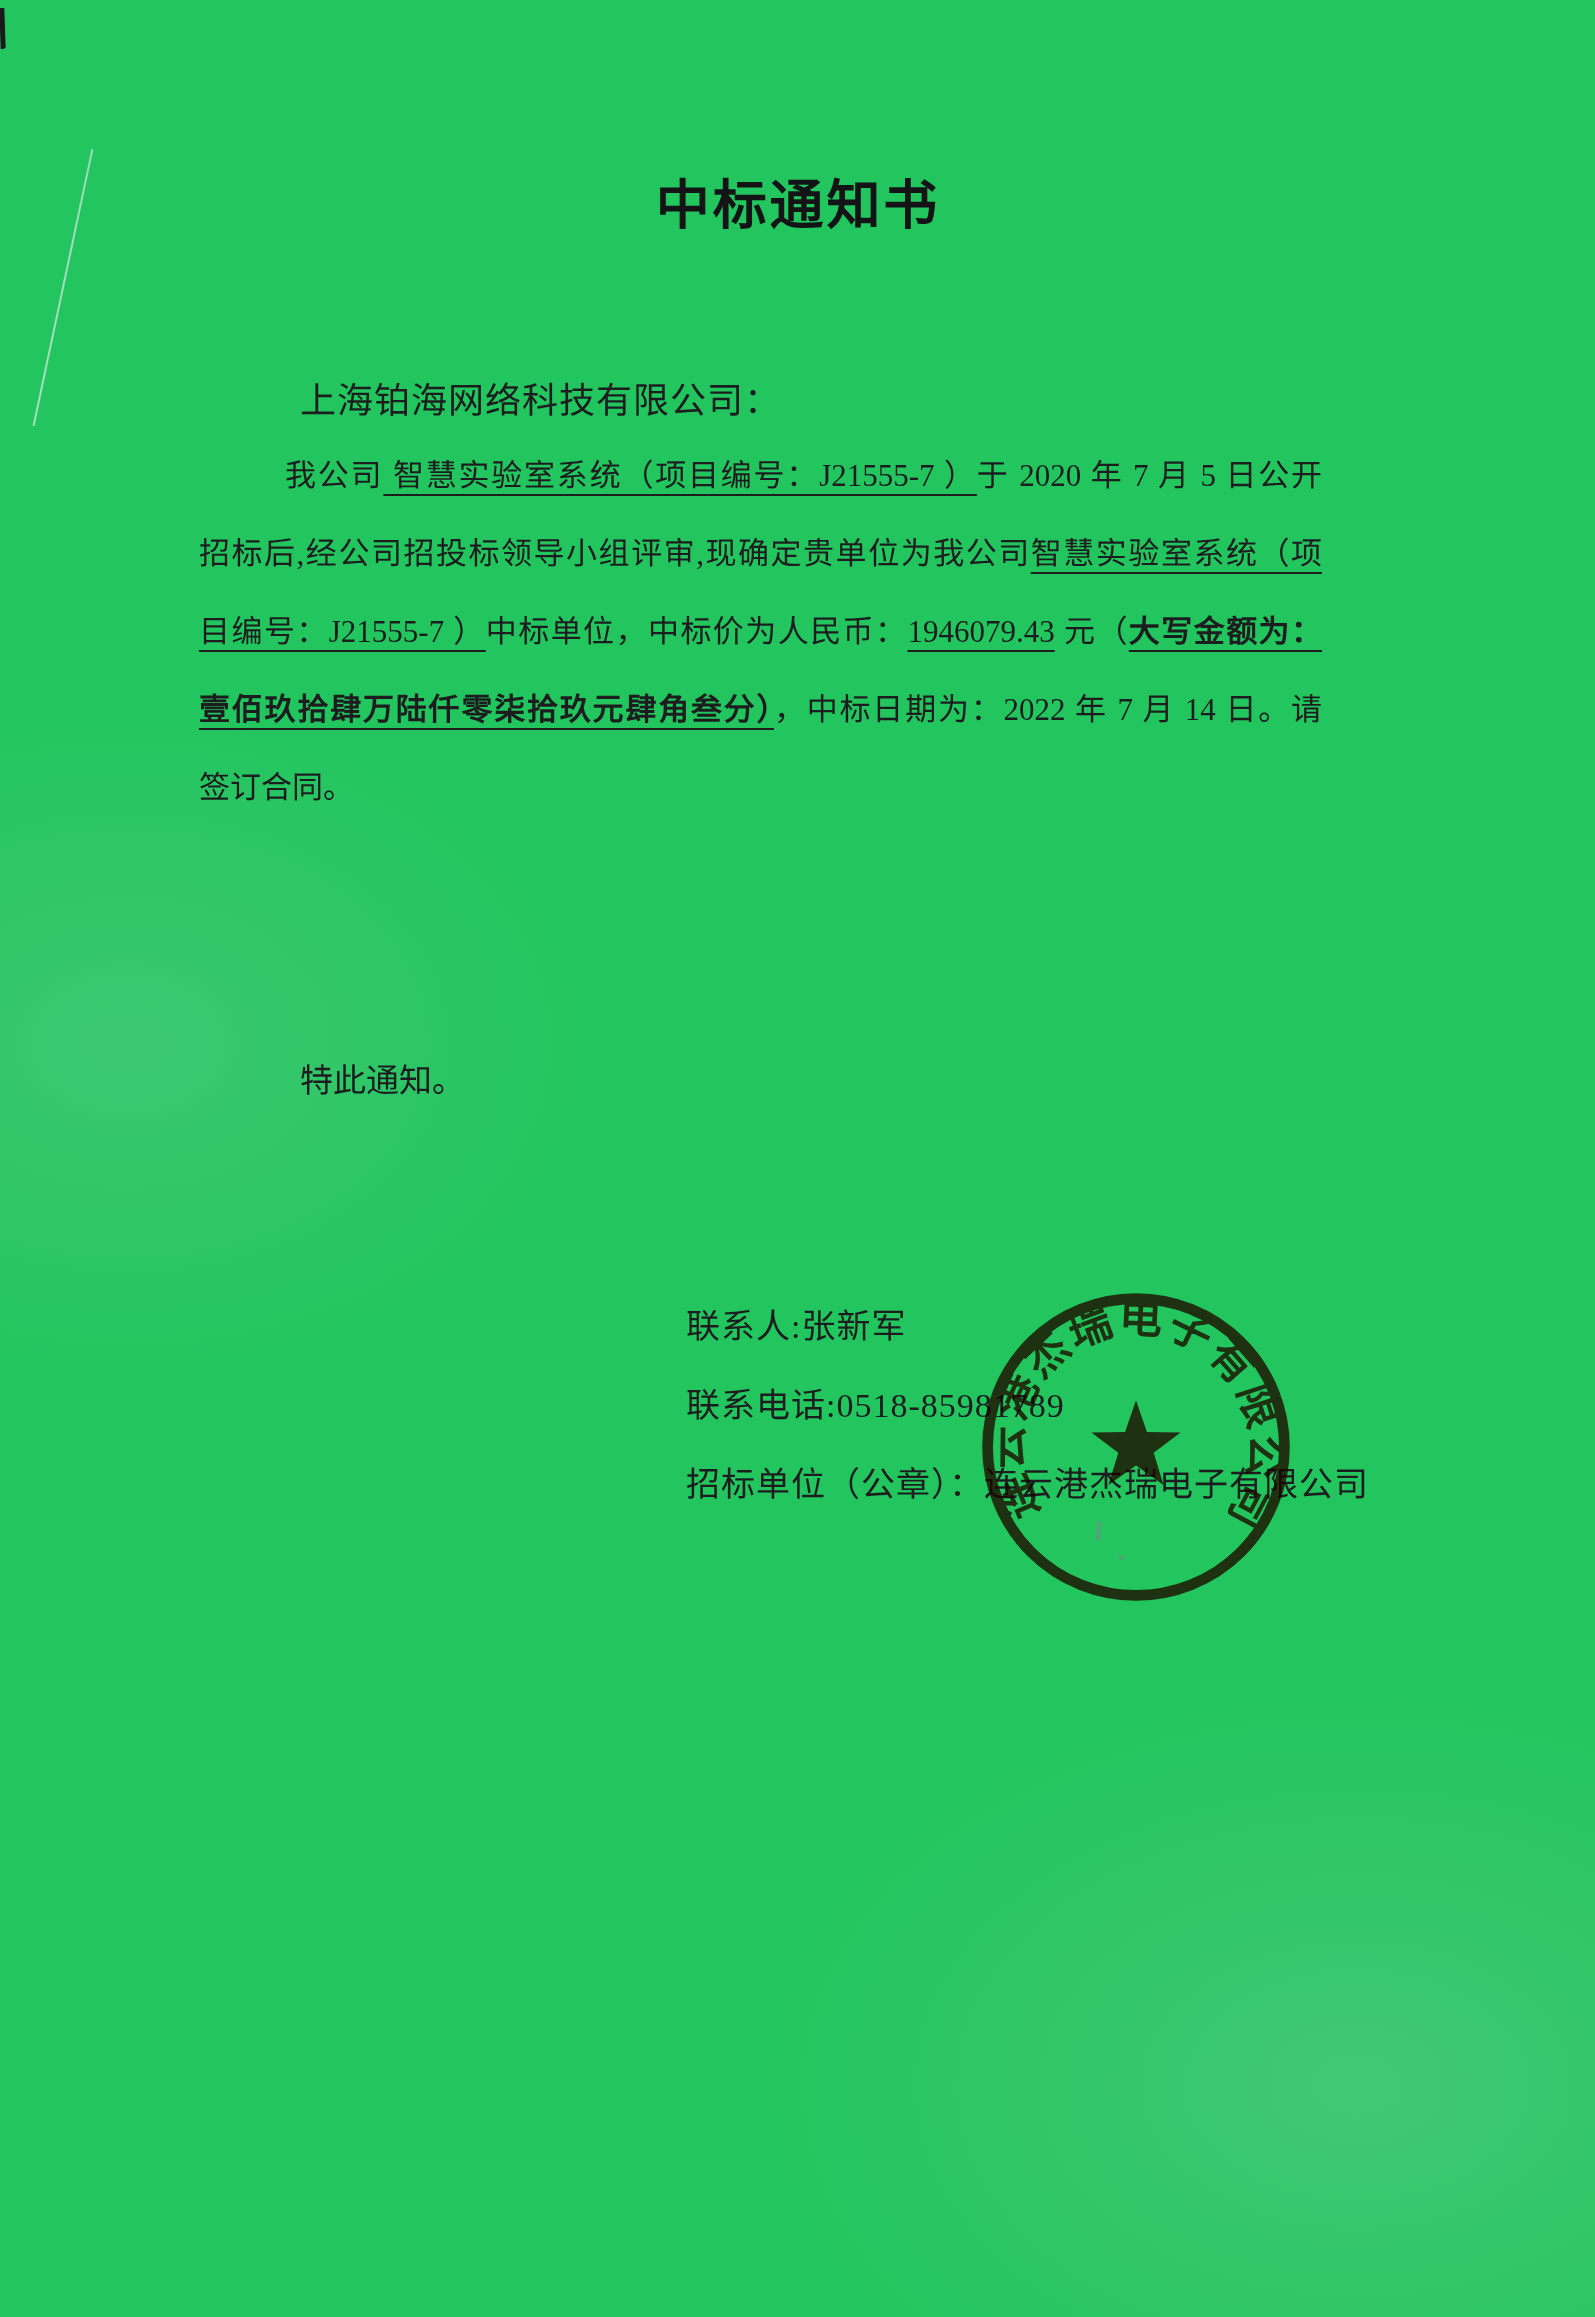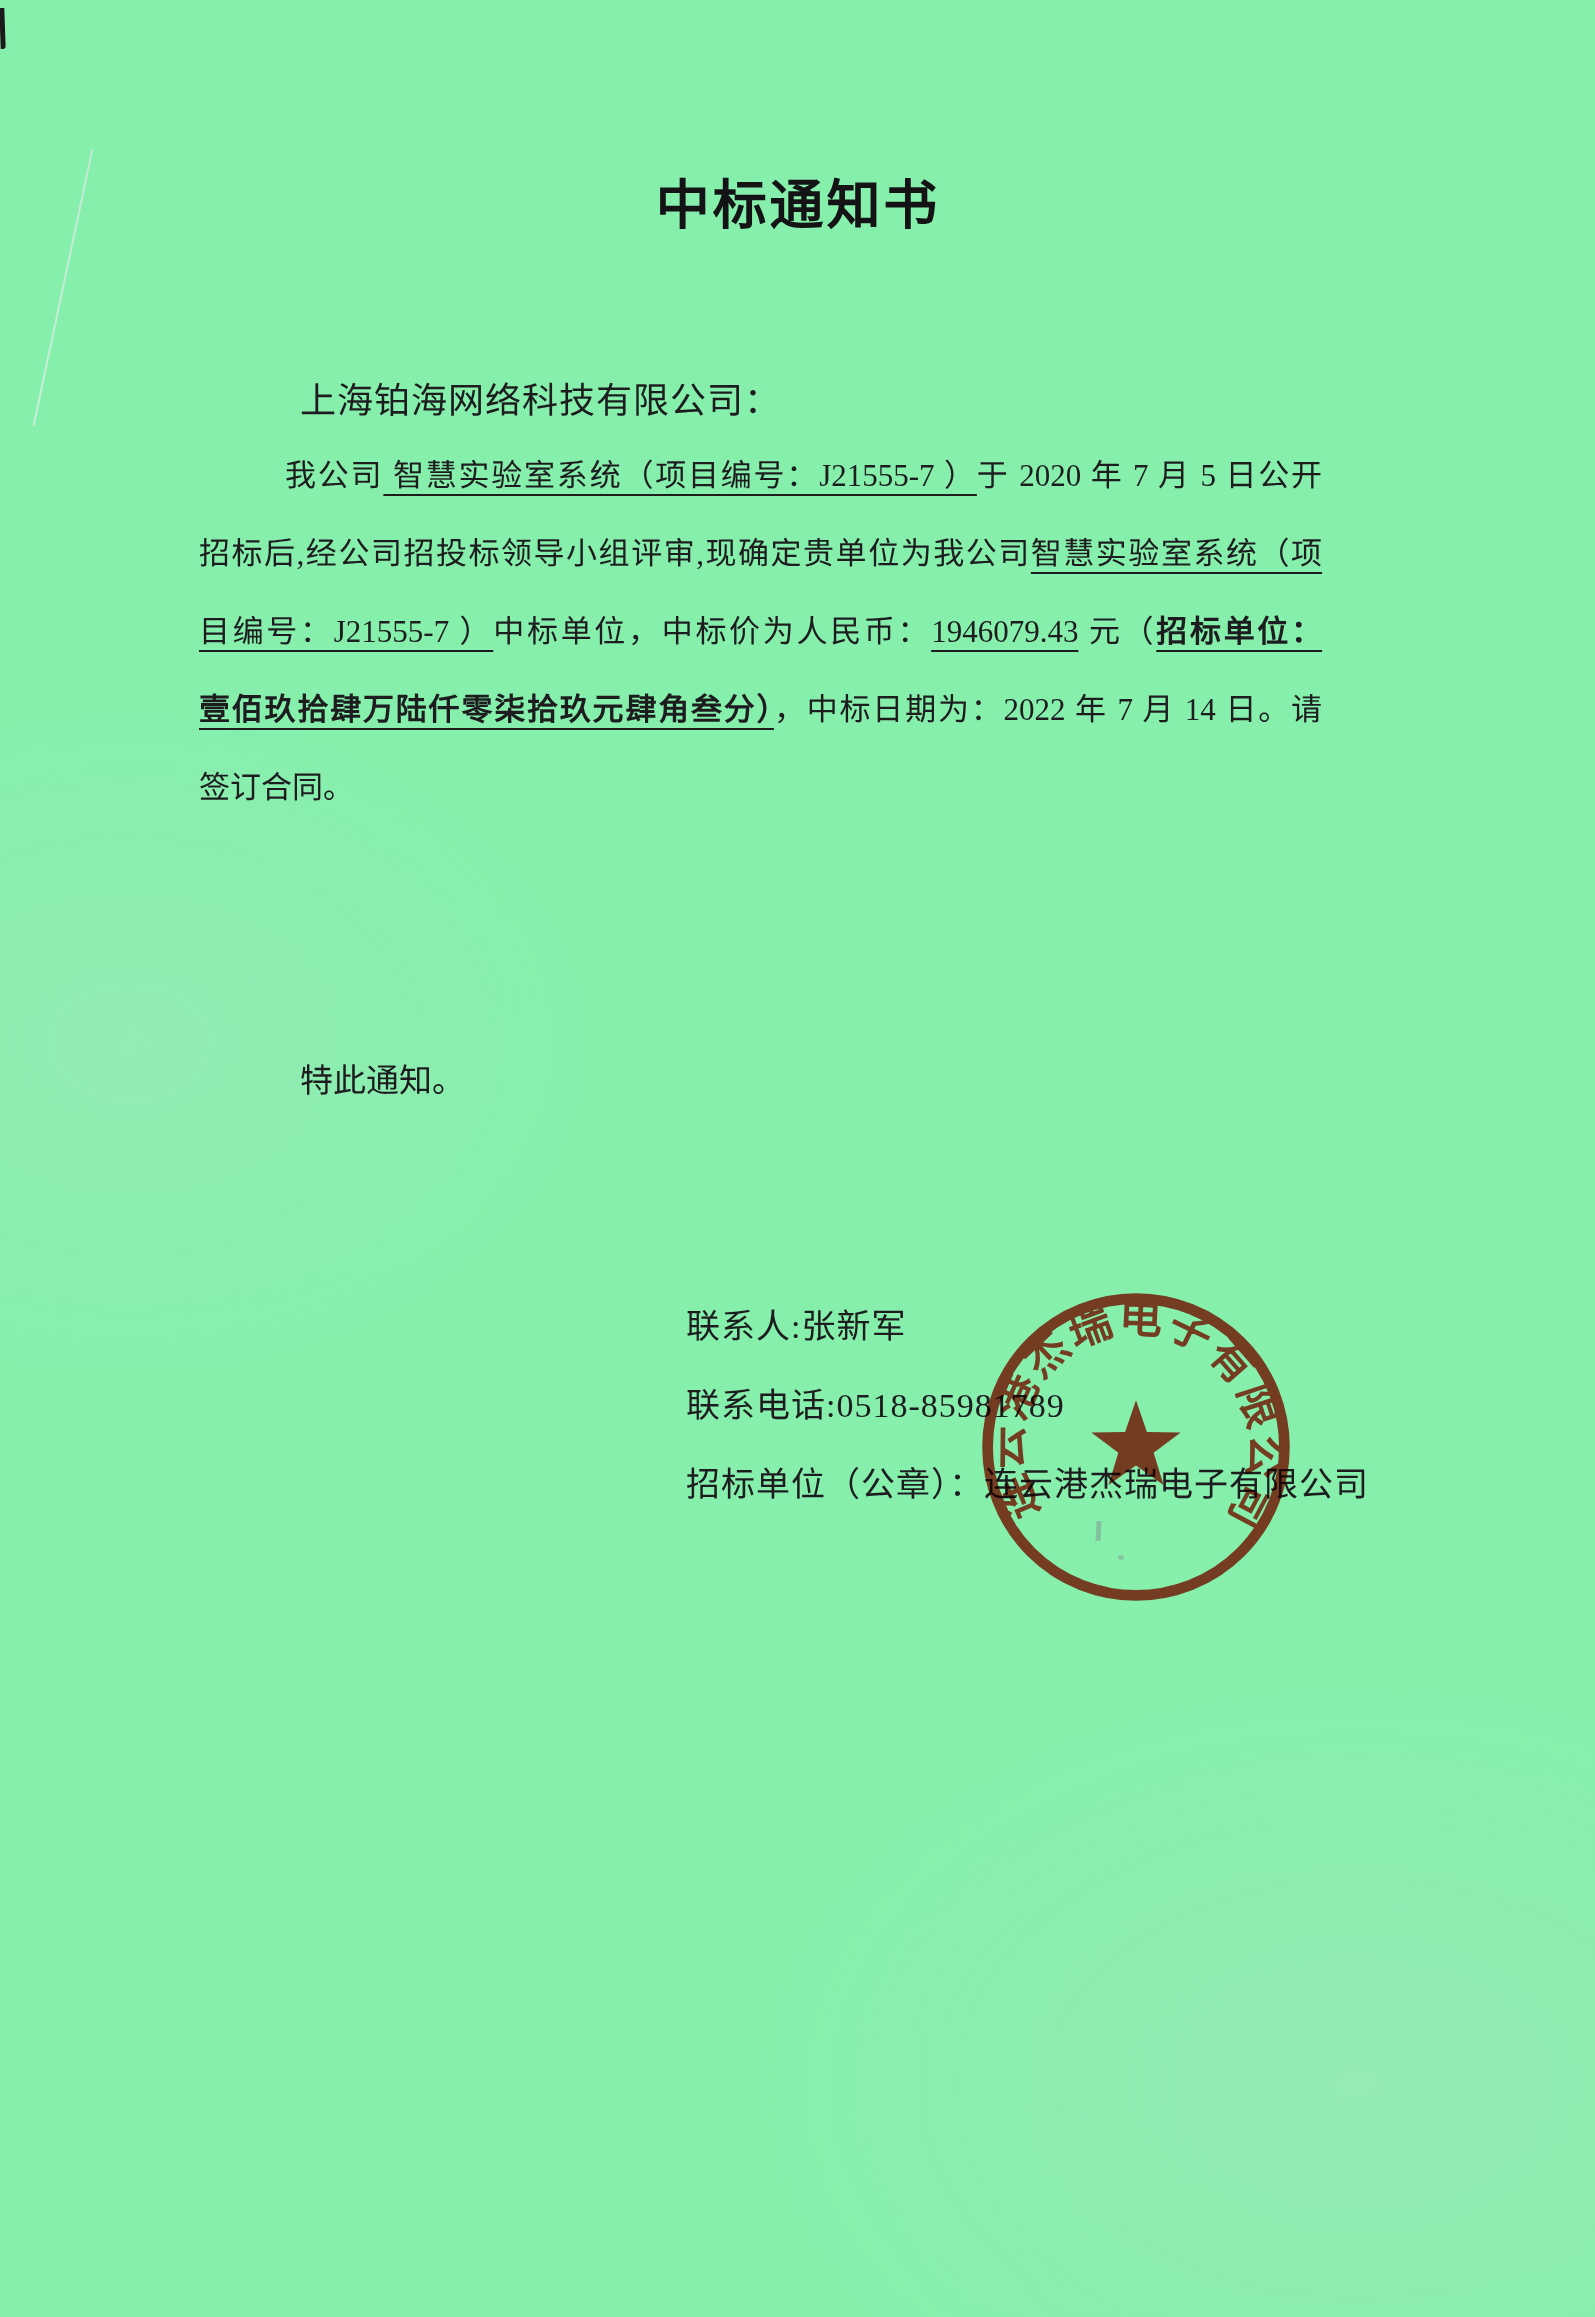--- a/index.html
+++ b/index.html
@@ -4,21 +4,21 @@
 <style>
   html, body {
     margin: 0; padding: 0;
     width: 1596px; height: 2317px;
     background: #eef0f2;
     font-family: "Liberation Serif", "DejaVu Serif", serif;
   }
   .page {
     position: absolute; left: 0; top: 0;
     width: 1596px; height: 2317px;
-    background: #86efac;
+    background: #22c55e;
     color: var(--ink-color, #1d1d1f);
     overflow: hidden;
   }
   
   .page::before {
     content: "";
     position: absolute; inset: 0;
     background:
       radial-gradient(878px 585px at 85% 90%, rgba(210,214,220,0.18), transparent 70%),
       radial-gradient(683px 488px at 8% 45%, rgba(214,218,224,0.15), transparent 70%);
@@ -130,21 +130,21 @@
   <div class="artifact corner-mark"></div>
   <div class="artifact crease"></div>
 
   <h1 class="title">中标通知书</h1>
 
   <div class="addressee">上海铂海网络科技有限公司：</div>
 
   <div class="body-block">
       <div class="bline just" style="text-indent: 86px;"><span>我公司</span><span class="u"> 智慧实验室系统（项目编号：J21555-7 ）</span><span>于 2020 年 7 月 5 日公开</span></div>
       <div class="bline just"><span>招标后,经公司招投标领导小组评审,现确定贵单位为我公司</span><span class="u">智慧实验室系统（项</span></div>
-      <div class="bline just"><span class="u">目编号：J21555-7 ）</span><span>中标单位，中标价为人民币：</span><span class="u">1946079.43</span><span> 元（</span><span class="u b">招标单位：</span></div>
+      <div class="bline just"><span class="u">目编号：J21555-7 ）</span><span>中标单位，中标价为人民币：</span><span class="u">1946079.43</span><span> 元（</span><span class="u b">大写金额为：</span></div>
       <div class="bline just"><span class="u b">壹佰玖拾肆万陆仟零柒拾玖元肆角叁分）</span><span>，中标日期为：2022 年 7 月 14 日。请</span></div>
       <div class="bline"><span>签订合同。</span></div>
     </div>
 
   <div class="closing">特此通知。</div>
 
   <div class="sig-block">
     <div class="sig-line">联系人:张新军</div>
     <div class="sig-line">联系电话:0518-85981789</div>
     <div class="sig-line">招标单位（公章）：连云港杰瑞电子有限公司</div>

